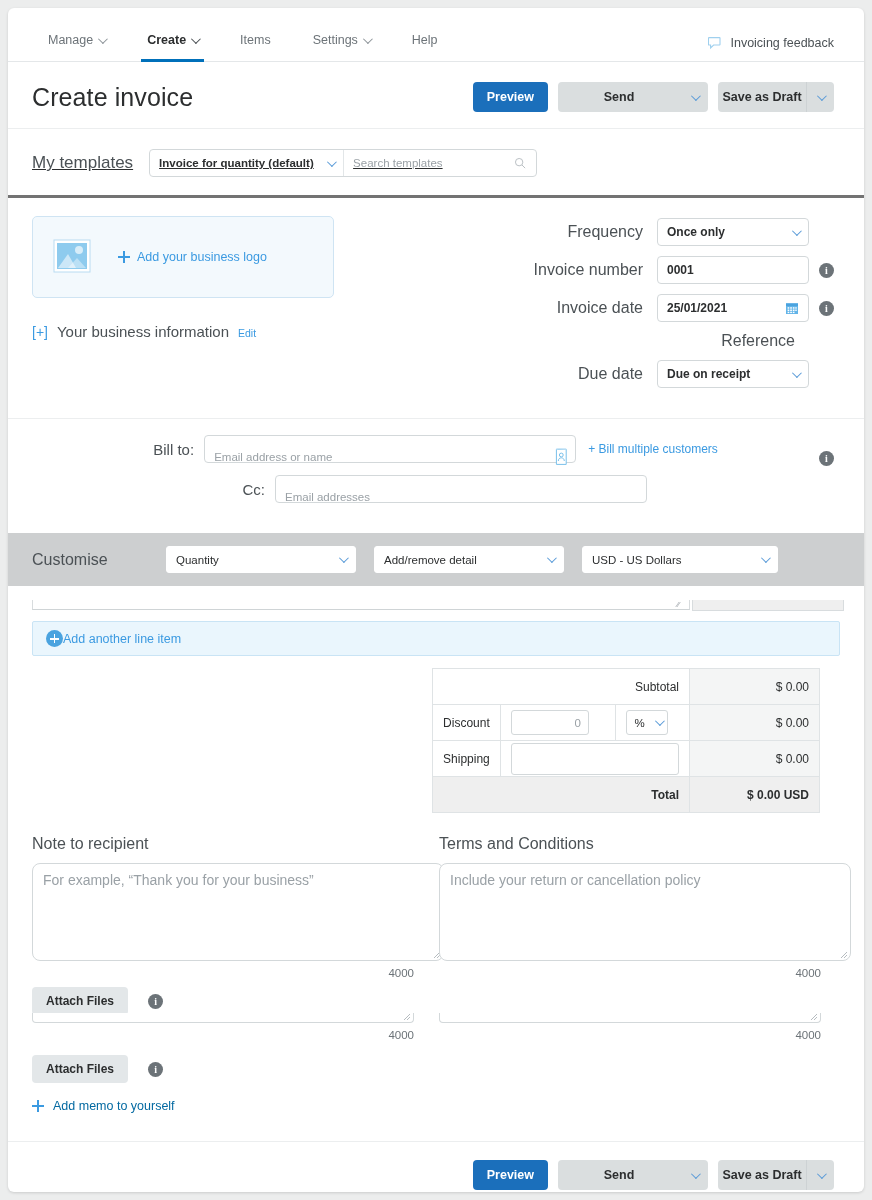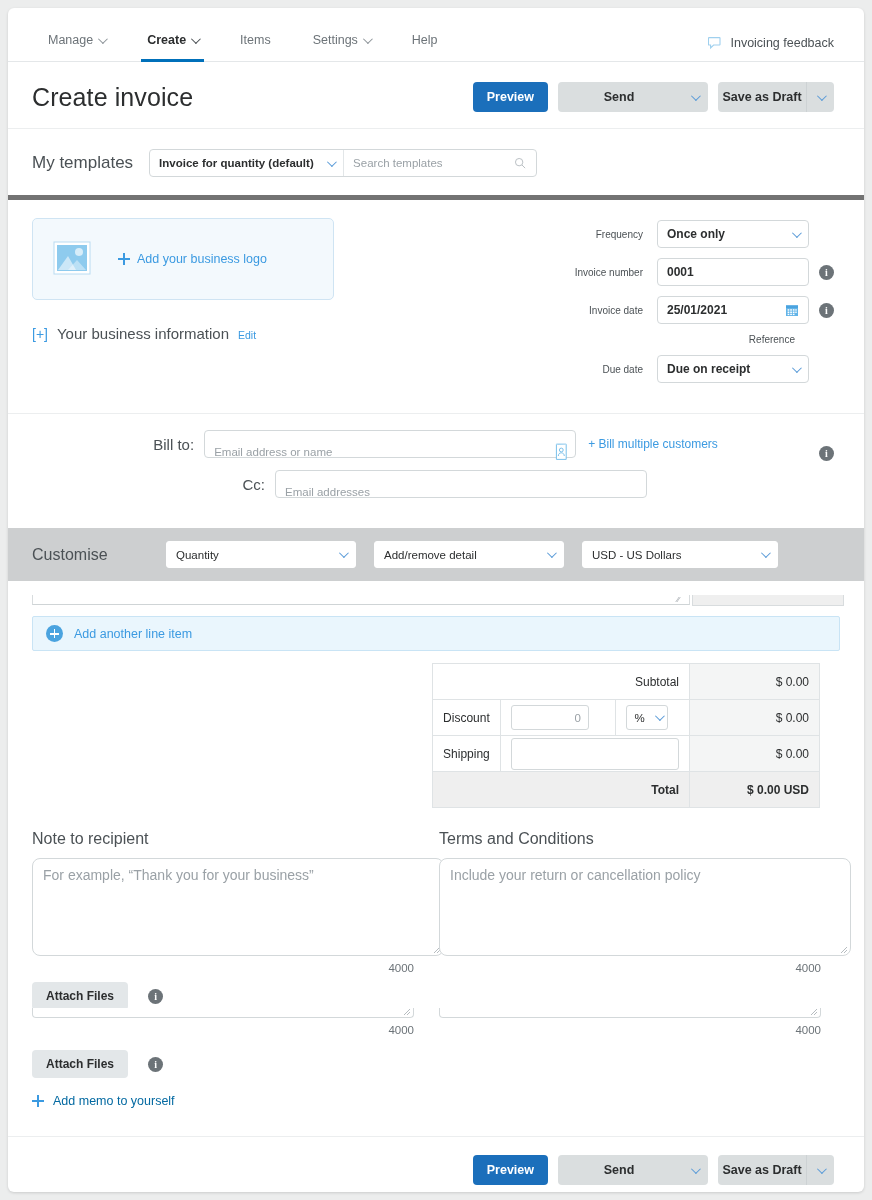--- a/index.html
+++ b/index.html
@@ -112,21 +112,22 @@
     transform: rotate(45deg) translateY(-2px);
   }
   .send-w { width: 150px; }
   .draft-w { width: 116px; }
   .send-w .lbl, .draft-w .lbl { flex: 1; padding: 0; }
 
   
   .templates-row {
     display: flex; align-items: center; gap: 16px;
     padding: 20px 24px 18px 24px;
-    border-bottom: 5px solid #737373;
+    border-bottom: 3px solid #737373;
+    text-decoration: underline;
   }
   .templates-label { font-size: 17px; color: #4b5155; }
   .template-combo {
     display: flex; align-items: stretch;
     height: 28px; width: 388px;
     border: 1px solid #d3d8da; border-radius: 4px; overflow: hidden;
     background: #fff;
   }
   .template-select {
     width: 194px; display: flex; align-items: center; justify-content: space-between;
@@ -174,21 +175,21 @@
     margin-top: 25px;
     display: flex; align-items: baseline; gap: 9px;
     font-size: 15px; color: #4b5155;
   }
   .biz-plus { color: #3b9ae1; font-size: 14px; }
   .biz-edit { color: #3b9ae1; font-size: 10.5px; cursor: pointer; }
 
   .fields-col { width: 356px; padding-top: 2px; }
   .frow { display: flex; align-items: center; justify-content: flex-end; margin-bottom: 10px; }
   .frow .flabel {
-    font-size: 10px; color: #4b5155; text-align: right;
+    font-size: 16px; color: #4b5155; text-align: right;
     width: 136px; padding-right: 14px;
   }
   .fctl {
     width: 152px; height: 28px;
     border: 1px solid #d3d8da; border-radius: 4px; background: #fff;
     display: flex; align-items: center; padding: 0 9px;
     font-size: 12px; color: #2c2e2f;
     position: relative;
     font-weight: bold;
   }
@@ -255,21 +256,21 @@
     width: 152px; height: 11px;
     background: #efefef; border: 1px solid #d8dcde; border-top: none;
   }
 
   .add-line {
     margin: 5px 24px 0 24px;
     height: 35px;
     background: #eaf6fd;
     border: 1px solid #c9e4f5;
     border-radius: 2px;
-    display: flex; align-items: center; gap: 11px;
+    display: flex; align-items: center; 
     padding-left: 13px;
     cursor: pointer;
   }
   .plus-circle {
     width: 17px; height: 17px; border-radius: 50%;
     background: #4aa3df; position: relative; flex: none;
   }
   .plus-circle:before, .plus-circle:after { content: ""; position: absolute; background: #fff; }
   .plus-circle:before { left: 4px; top: 8px; width: 9px; height: 1.6px; }
   .plus-circle:after { top: 4px; left: 7.7px; height: 9px; width: 1.6px; }

